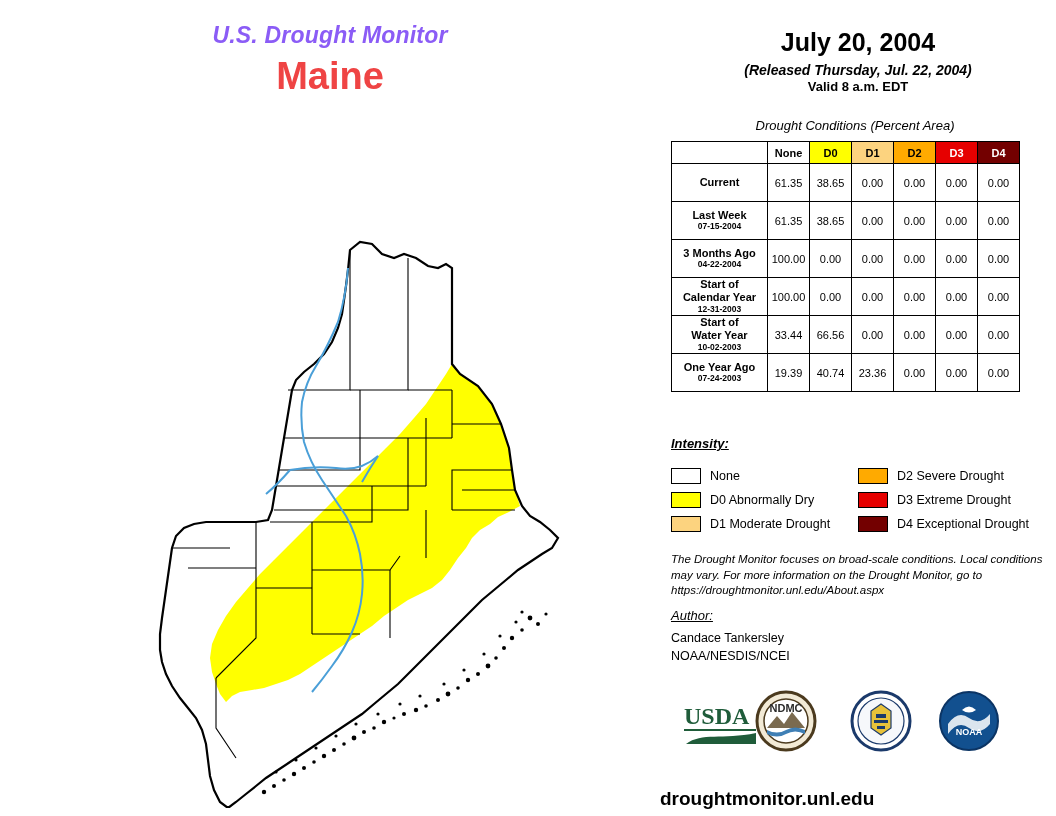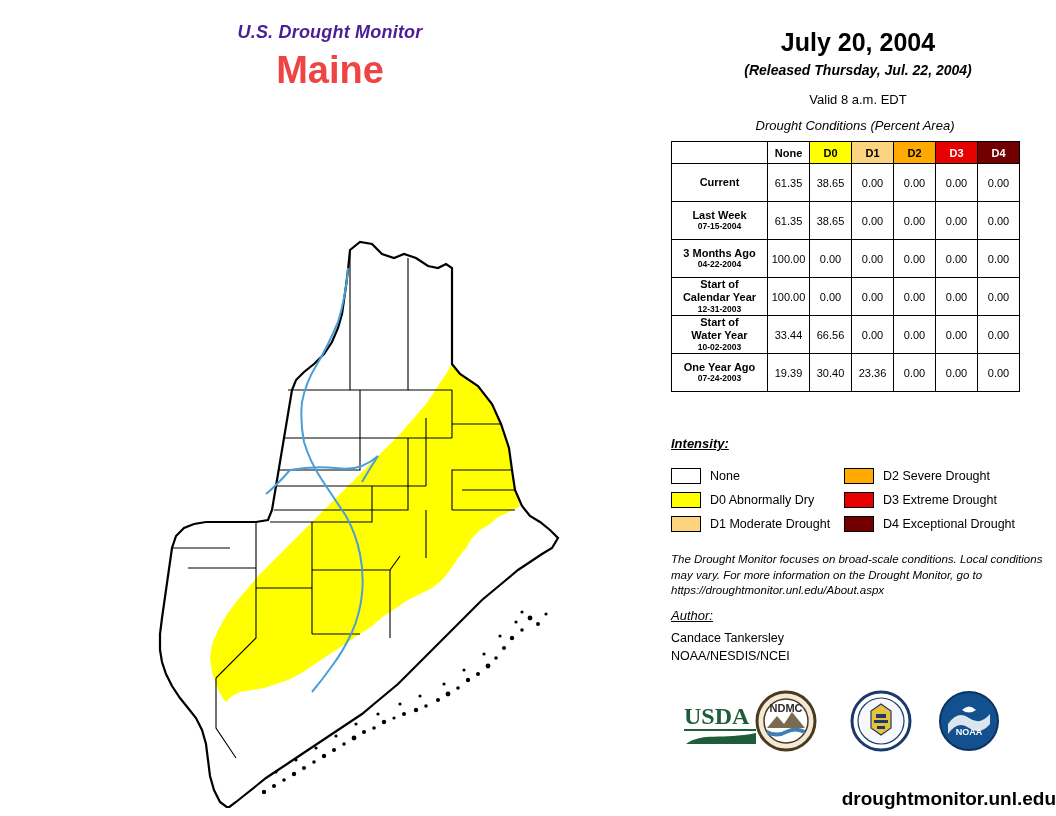--- a/index.html
+++ b/index.html
@@ -20,24 +20,24 @@
 
   
   .title-block {
     position: absolute;
     left: 0;
     top: 22px;
     width: 660px;
     text-align: center;
   }
   .title-main {
-    font-size: 18px;
+    font-size: 23px;
     font-style: italic;
     font-weight: bold;
-    color: #4c1d95;
+    color: #8b5cf6;
     letter-spacing: .2px;
   }
   .title-state {
     font-size: 38px;
     font-weight: bold;
     color: #ef4444;
     margin-top: 6px;
   }
 
   
@@ -53,22 +53,22 @@
     font-weight: bold;
   }
   .hdr-released {
     font-size: 14px;
     font-weight: bold;
     font-style: italic;
     margin-top: 5px;
   }
   .hdr-valid {
     font-size: 13px;
-    font-weight: normal;
-    margin-top: 14px;
+    font-weight: bold;
+    margin-top: 1px;
   }
 
   
   .table-caption {
     position: absolute;
     left: 660px;
     top: 118px;
     width: 390px;
     text-align: center;
     font-size: 13px;
@@ -124,21 +124,21 @@
     position: absolute;
     left: 671px;
     top: 464px;
     width: 375px;
   }
   .legend-col {
     position: absolute;
     top: 0;
   }
   .legend-col.left { left: 0; }
-  .legend-col.right { left: 173px; text-align: right; }
+  .legend-col.right { left: 187px; text-align: right; }
   .legend-row {
     display: flex;
     align-items: center;
     height: 24px;
   }
   .swatch {
     width: 30px;
     height: 16px;
     border: 1px solid #000;
     margin-right: 9px;
@@ -185,21 +185,21 @@
   .logo-usda { left: 22px; top: 10px; }
   .logo-ndmc { left: 95px; }
   .logo-uni  { left: 190px; }
   .logo-noaa { left: 278px; }
 
   .site-url {
     position: absolute;
     left: 660px;
     top: 788px;
     width: 396px;
-    text-align: right;
+    text-align: left;
     font-size: 19px;
     font-weight: bold;
   }
 
   
   .map-wrap {
     position: absolute;
     left: 60px;
     top: 118px;
     width: 590px;
@@ -297,21 +297,21 @@
           <td class="val">0.00</td>
           <td class="val">0.00</td>
           <td class="val">0.00</td>
         </tr>
         <tr>
           <td class="rowlabel">
             <div>One Year Ago</div>
             <span class="sub">07-24-2003</span>
           </td>
           <td class="val">19.39</td>
-          <td class="val">30.40</td>
+          <td class="val">40.74</td>
           <td class="val">23.36</td>
           <td class="val">0.00</td>
           <td class="val">0.00</td>
           <td class="val">0.00</td>
         </tr>
       </tbody>
   </table>
 
   <div class="intensity-title">Intensity:</div>
   <div class="legend">

